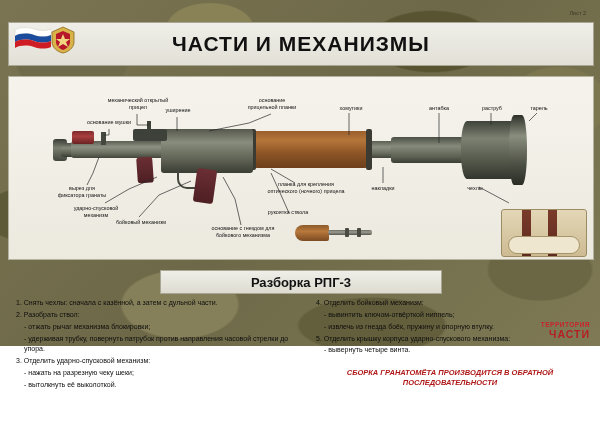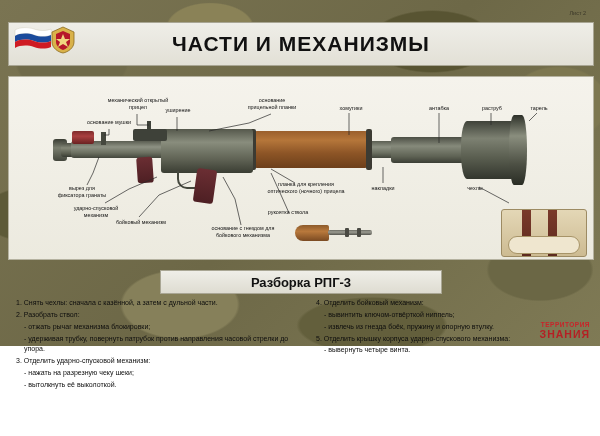--- a/index.html
+++ b/index.html
@@ -486,19 +486,20 @@
   </div>
 
   <div class="text-col col-right">
     <div class="item">4. Отделить бойковый механизм:</div>
     <div class="item sub">- вывинтить ключом-отвёрткой ниппель;</div>
     <div class="item sub">- извлечь из гнезда боёк, пружину и опорную втулку.</div>
     <div class="item">5. Отделить крышку корпуса ударно-спускового механизма:</div>
     <div class="item sub">- вывернуть четыре винта.</div>
   </div>
 
+  <div class="warning">СБОРКА ГРАНАТОМЁТА ПРОИЗВОДИТСЯ В ОБРАТНОЙ ПОСЛЕДОВАТЕЛЬНОСТИ</div>
 
   <div class="footer-logo">
     <div class="l1">ТЕРРИТОРИЯ</div>
-    <div class="l2">ЗНАНИЯ</div>
+    <div class="l2">ЧАСТИ</div>
   </div>
 
 </div>
 
 </body></html>

